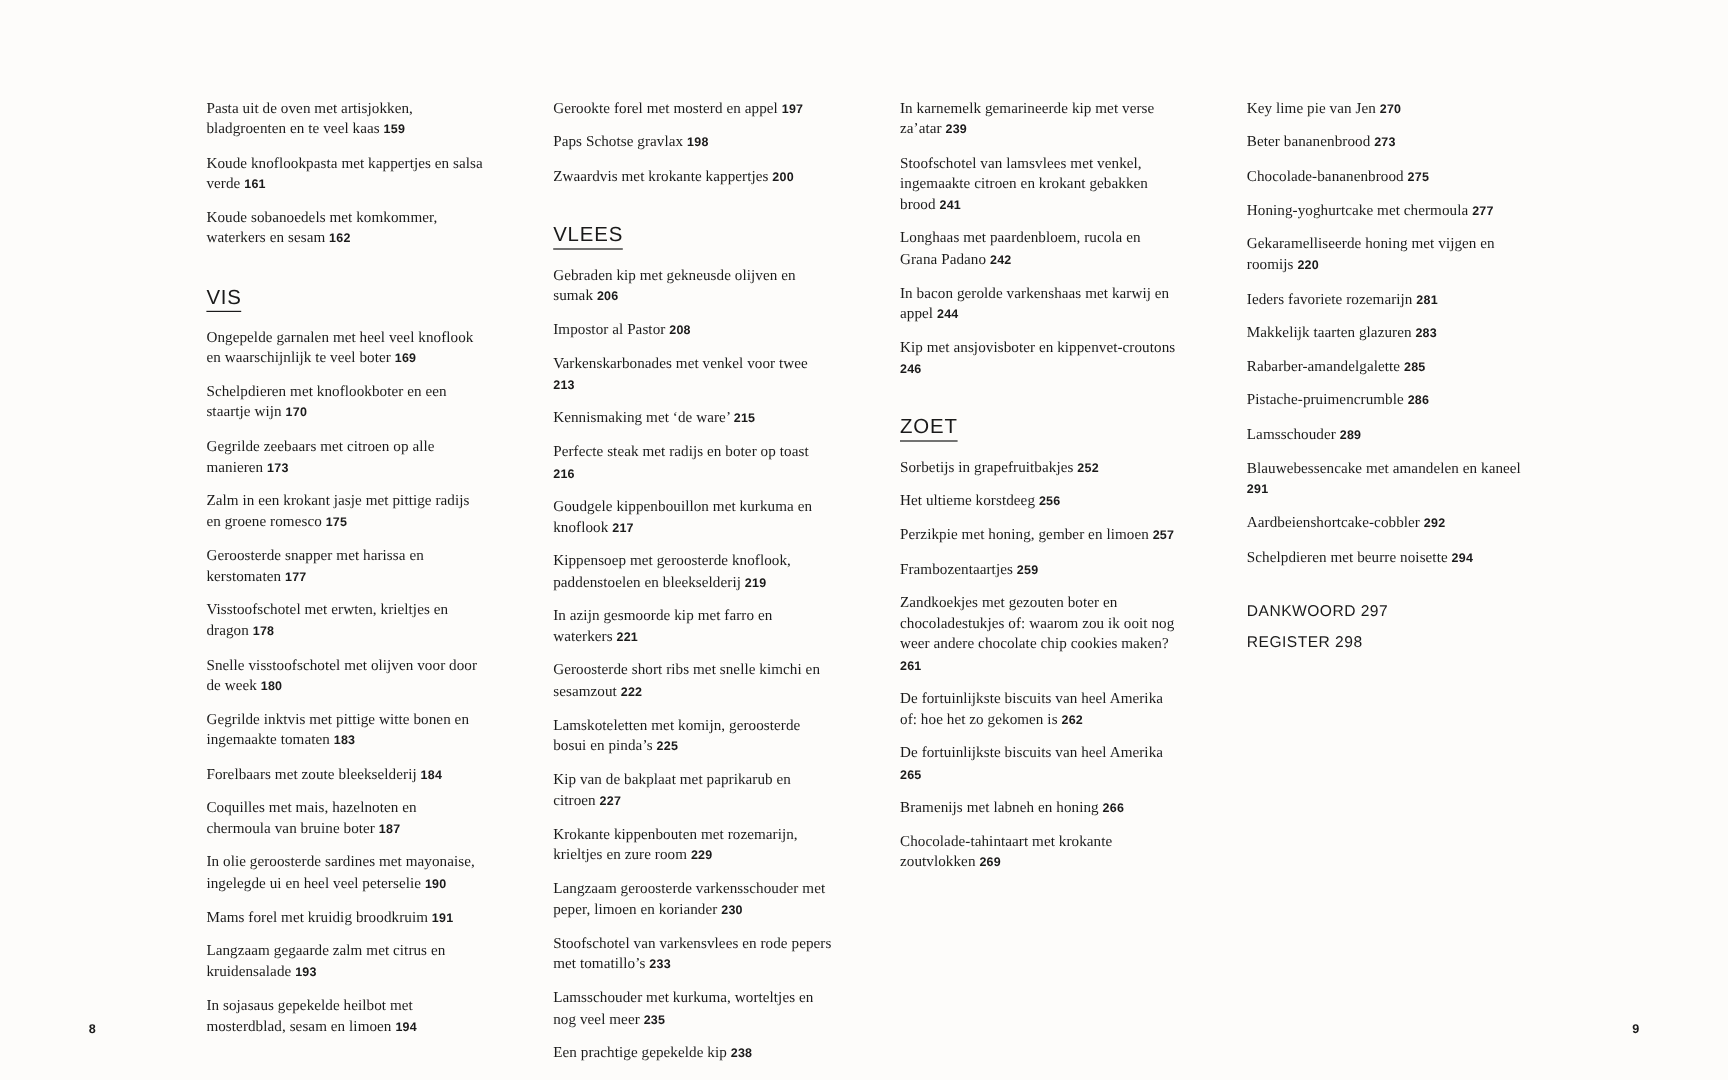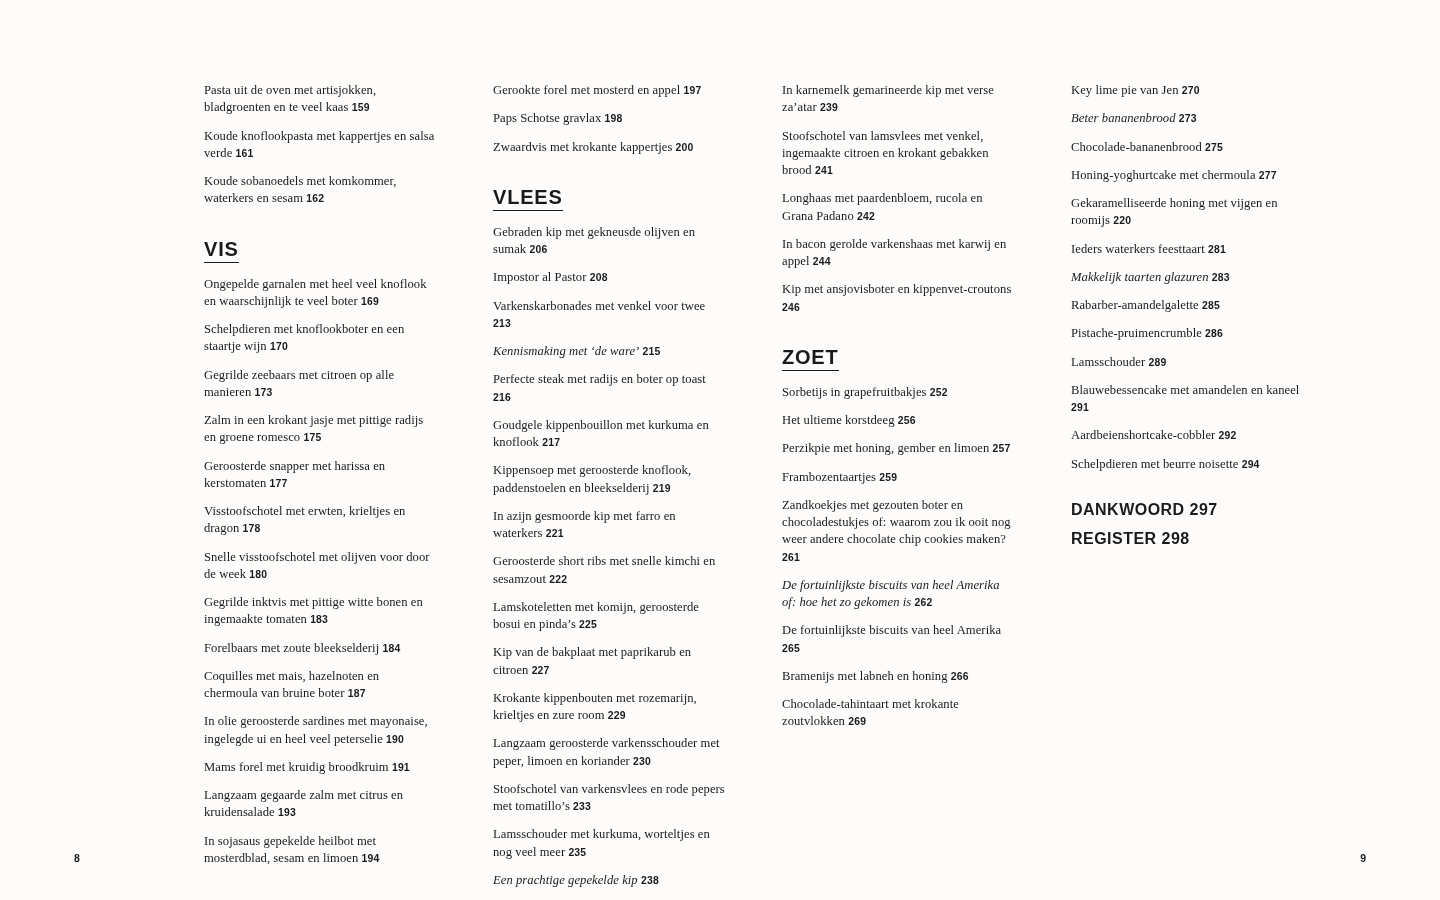--- a/index.html
+++ b/index.html
@@ -20,66 +20,64 @@
     inset: 0;
     background: #fdfcfa;
   }
   .columns {
     position: absolute;
     top: 82px;
     left: 172px;
     width: 1100px;
     display: flex;
     gap: 0;
-    margin-left: 32px;
   }
   .col {
     width: 232px;
     margin-right: 57px;
   }
   .col:last-child {
     margin-right: 0;
   }
   .entry {
     font-size: 12.6px;
     line-height: 1.37;
     margin-bottom: 11px;
     letter-spacing: 0.005em;
   }
   .entry .t {
     font-family: "Liberation Serif", serif;
   }
   .entry.italic .t {
-    font-style: italic;
   }
   .entry .pg {
     font-family: "Liberation Sans", sans-serif;
     font-weight: bold;
     font-size: 10.4px;
     letter-spacing: 0.02em;
     white-space: nowrap;
   }
   .section-head {
     font-family: "Liberation Sans", sans-serif;
-    font-weight: bold;
-    font-size: 20px;
+    font-weight: normal;
+    font-size: 17px;
     letter-spacing: 0.04em;
     border-bottom: 1.6px solid #1a1a1a;
     display: inline-block;
     padding-bottom: 1px;
     margin-top: 19px;
     margin-bottom: 13px;
   }
   .backmatter {
     margin-top: 28px;
   }
   .backmatter .bm {
     font-family: "Liberation Sans", sans-serif;
-    font-weight: bold;
-    font-size: 16px;
+    font-weight: normal;
+    font-size: 13px;
     letter-spacing: 0.03em;
     margin-bottom: 11px;
   }
   .folio {
     position: absolute;
     font-family: "Liberation Sans", sans-serif;
     font-weight: bold;
     font-size: 10.5px;
     bottom: 36px;
     color: #1a1a1a;
@@ -102,21 +100,21 @@
   <div class="columns" id="columns">
       <div class="col"><div class="entry"><span class="t">Pasta uit de oven met artisjokken, bladgroenten en te veel kaas</span> <span class="pg">159</span></div><div class="entry"><span class="t">Koude knoflookpasta met kappertjes en salsa verde</span> <span class="pg">161</span></div><div class="entry"><span class="t">Koude sobanoedels met komkommer, waterkers en sesam</span> <span class="pg">162</span></div><div class="section-head">VIS</div><div class="entry"><span class="t">Ongepelde garnalen met heel veel knoflook en waarschijnlijk te veel boter</span> <span class="pg">169</span></div><div class="entry"><span class="t">Schelpdieren met knoflookboter en een staartje wijn</span> <span class="pg">170</span></div><div class="entry"><span class="t">Gegrilde zeebaars met citroen op alle manieren</span> <span class="pg">173</span></div><div class="entry"><span class="t">Zalm in een krokant jasje met pittige radijs en groene romesco</span> <span class="pg">175</span></div><div class="entry"><span class="t">Geroosterde snapper met harissa en kerstomaten</span> <span class="pg">177</span></div><div class="entry"><span class="t">Visstoofschotel met erwten, krieltjes en dragon</span> <span class="pg">178</span></div><div class="entry"><span class="t">Snelle visstoofschotel met olijven voor door de week</span> <span class="pg">180</span></div><div class="entry"><span class="t">Gegrilde inktvis met pittige witte bonen en ingemaakte tomaten</span> <span class="pg">183</span></div><div class="entry"><span class="t">Forelbaars met zoute bleekselderij</span> <span class="pg">184</span></div><div class="entry"><span class="t">Coquilles met mais, hazelnoten en chermoula van bruine boter</span> <span class="pg">187</span></div><div class="entry"><span class="t">In olie geroosterde sardines met mayonaise, ingelegde ui en heel veel peterselie</span> <span class="pg">190</span></div><div class="entry"><span class="t">Mams forel met kruidig broodkruim</span> <span class="pg">191</span></div><div class="entry"><span class="t">Langzaam gegaarde zalm met citrus en kruidensalade</span> <span class="pg">193</span></div><div class="entry"><span class="t">In sojasaus gepekelde heilbot met mosterdblad, sesam en limoen</span> <span class="pg">194</span></div></div>
       <div class="col"><div class="entry"><span class="t">Gerookte forel met mosterd en appel</span> <span class="pg">197</span></div><div class="entry"><span class="t">Paps Schotse gravlax</span> <span class="pg">198</span></div><div class="entry"><span class="t">Zwaardvis met krokante kappertjes</span> <span class="pg">200</span></div><div class="section-head">VLEES</div><div class="entry"><span class="t">Gebraden kip met gekneusde olijven en sumak</span> <span class="pg">206</span></div><div class="entry"><span class="t">Impostor al Pastor</span> <span class="pg">208</span></div><div class="entry"><span class="t">Varkenskarbonades met venkel voor twee</span> <span class="pg">213</span></div><div class="entry italic"><span class="t">Kennismaking met ‘de ware’</span> <span class="pg">215</span></div><div class="entry"><span class="t">Perfecte steak met radijs en boter op toast</span> <span class="pg">216</span></div><div class="entry"><span class="t">Goudgele kippenbouillon met kurkuma en knoflook</span> <span class="pg">217</span></div><div class="entry"><span class="t">Kippensoep met geroosterde knoflook, paddenstoelen en bleekselderij</span> <span class="pg">219</span></div><div class="entry"><span class="t">In azijn gesmoorde kip met farro en waterkers</span> <span class="pg">221</span></div><div class="entry"><span class="t">Geroosterde short ribs met snelle kimchi en sesamzout</span> <span class="pg">222</span></div><div class="entry"><span class="t">Lamskoteletten met komijn, geroosterde bosui en pinda’s</span> <span class="pg">225</span></div><div class="entry"><span class="t">Kip van de bakplaat met paprikarub en citroen</span> <span class="pg">227</span></div><div class="entry"><span class="t">Krokante kippenbouten met rozemarijn, krieltjes en zure room</span> <span class="pg">229</span></div><div class="entry"><span class="t">Langzaam geroosterde varkensschouder met peper, limoen en koriander</span> <span class="pg">230</span></div><div class="entry"><span class="t">Stoofschotel van varkensvlees en rode pepers met tomatillo’s</span> <span class="pg">233</span></div><div class="entry"><span class="t">Lamsschouder met kurkuma, worteltjes en nog veel meer</span> <span class="pg">235</span></div><div class="entry italic"><span class="t">Een prachtige gepekelde kip</span> <span class="pg">238</span></div></div>
       <div class="col"><div class="entry"><span class="t">In karnemelk gemarineerde kip met verse za’atar</span> <span class="pg">239</span></div><div class="entry"><span class="t">Stoofschotel van lamsvlees met venkel, ingemaakte citroen en krokant gebakken brood</span> <span class="pg">241</span></div><div class="entry"><span class="t">Longhaas met paardenbloem, rucola en Grana Padano</span> <span class="pg">242</span></div><div class="entry"><span class="t">In bacon gerolde varkenshaas met karwij en appel</span> <span class="pg">244</span></div><div class="entry"><span class="t">Kip met ansjovisboter en kippenvet-croutons</span> <span class="pg">246</span></div><div class="section-head">ZOET</div><div class="entry"><span class="t">Sorbetijs in grapefruitbakjes</span> <span class="pg">252</span></div><div class="entry"><span class="t">Het ultieme korstdeeg</span> <span class="pg">256</span></div><div class="entry"><span class="t">Perzikpie met honing, gember en limoen</span> <span class="pg">257</span></div><div class="entry"><span class="t">Frambozentaartjes</span> <span class="pg">259</span></div><div class="entry"><span class="t">Zandkoekjes met gezouten boter en chocoladestukjes of: waarom zou ik ooit nog weer andere chocolate chip cookies maken?</span> <span class="pg">261</span></div><div class="entry italic"><span class="t">De fortuinlijkste biscuits van heel Amerika of: hoe het zo gekomen is</span> <span class="pg">262</span></div><div class="entry"><span class="t">De fortuinlijkste biscuits van heel Amerika</span> <span class="pg">265</span></div><div class="entry"><span class="t">Bramenijs met labneh en honing</span> <span class="pg">266</span></div><div class="entry"><span class="t">Chocolade-tahintaart met krokante zoutvlokken</span> <span class="pg">269</span></div></div>
       <div class="col">
         <div class="entry"><span class="t">Key lime pie van Jen</span> <span class="pg">270</span></div>
         <div class="entry italic"><span class="t">Beter bananenbrood</span> <span class="pg">273</span></div>
         <div class="entry"><span class="t">Chocolade-bananenbrood</span> <span class="pg">275</span></div>
         <div class="entry"><span class="t">Honing-yoghurtcake met chermoula</span> <span class="pg">277</span></div>
         <div class="entry"><span class="t">Gekaramelliseerde honing met vijgen en roomijs</span> <span class="pg">220</span></div>
-        <div class="entry"><span class="t">Ieders waterkers feesttaart</span> <span class="pg">281</span></div>
+        <div class="entry"><span class="t">Ieders favoriete rozemarijn</span> <span class="pg">281</span></div>
         <div class="entry italic"><span class="t">Makkelijk taarten glazuren</span> <span class="pg">283</span></div>
         <div class="entry"><span class="t">Rabarber-amandelgalette</span> <span class="pg">285</span></div>
         <div class="entry"><span class="t">Pistache-pruimencrumble</span> <span class="pg">286</span></div>
         <div class="entry"><span class="t">Lamsschouder</span> <span class="pg">289</span></div>
         <div class="entry"><span class="t">Blauwebessencake met amandelen en kaneel</span> <span class="pg">291</span></div>
         <div class="entry"><span class="t">Aardbeienshortcake-cobbler</span> <span class="pg">292</span></div>
         <div class="entry"><span class="t">Schelpdieren met beurre noisette</span> <span class="pg">294</span></div>
         <div class="backmatter">
           <div class="bm">DANKWOORD 297</div>
           <div class="bm">REGISTER 298</div>

